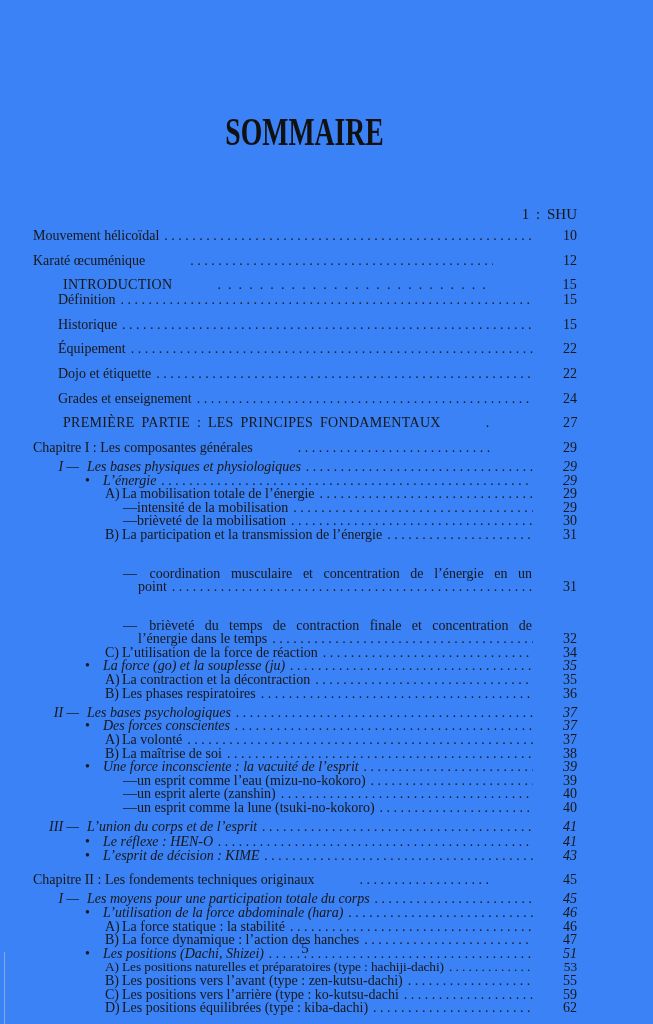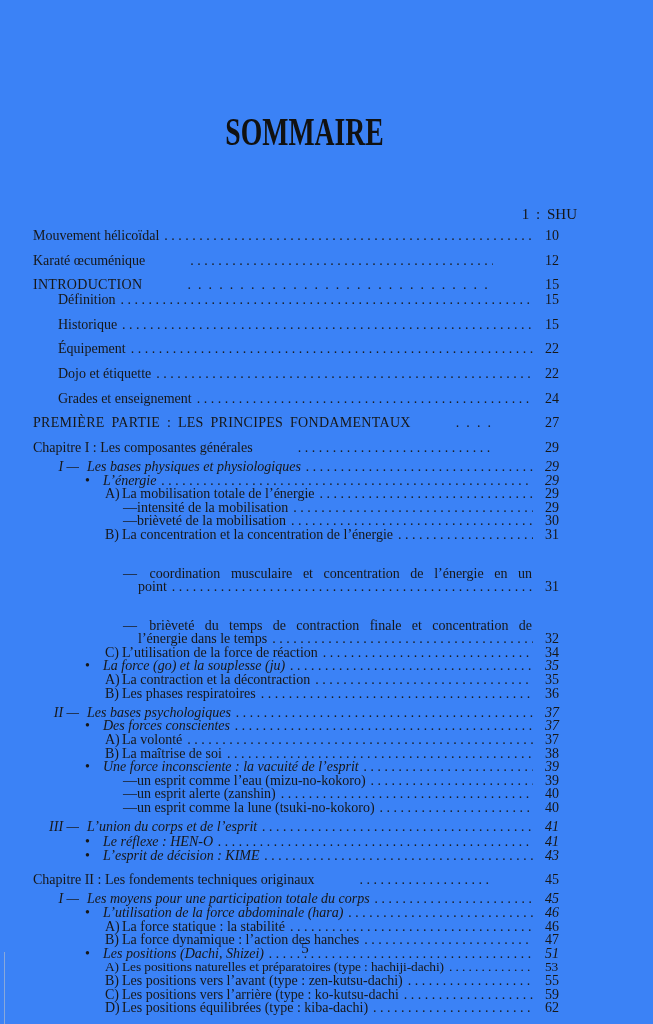--- a/index.html
+++ b/index.html
@@ -60,31 +60,31 @@
   .t-cont{padding-left:105px;}
 
   
   .t-dashwrap{
     display:block;padding-left:90px;padding-right:45px;
     text-align:justify;text-align-last:justify;
     line-height:13.6px;white-space:normal;margin-top:25px;
   }
   .t-dashwrap .pre{margin-right:2px;}
 
-  .caps{letter-spacing:0.3px;word-spacing:3px;}
+  .caps{letter-spacing:0.3px;word-spacing:3px;margin-left:30px;}
   .tight{font-size:13.4px;letter-spacing:-0.1px;}
 
   .leader{
     flex:1 1 20px;min-width:8px;overflow:hidden;white-space:nowrap;
     margin-left:5px;margin-right:12px;color:#1d1d1d;
   }
   .leader::after{
     content:". . . . . . . . . . . . . . . . . . . . . . . . . . . . . . . . . . . . . . . . . . . . . . . . . . . . . . . . . . . . . . . . . . . . . . . . . . . . . . . . . . . . . . . . . . . . . . . . . . . . . . . .";
   }
-  .pg{flex:0 0 32px;text-align:left;white-space:nowrap;}
+  .pg{flex:0 0 32px;text-align:right;white-space:nowrap;}
 
   .folio{
     position:absolute;top:941px;left:33px;width:544px;
     text-align:center;font-size:15px;line-height:15px;color:#161616;
   }
 </style>
 </head>
 <body>
 
 <div class="page">
@@ -166,21 +166,21 @@
         <span class="pg">29</span>
       </div>
       <div class="row t-dash">
         <span class="pre">—</span>
         <span class="txt">brièveté de la mobilisation</span>
         <span class="leader"></span>
         <span class="pg">30</span>
       </div>
       <div class="row t-letter">
         <span class="pre">B)</span>
-        <span class="txt">La concentration et la concentration de l’énergie</span>
+        <span class="txt">La participation et la transmission de l’énergie</span>
         <span class="leader"></span>
         <span class="pg">31</span>
       </div>
       <div class="row t-dashwrap"><span class="pre">—</span> <span class="wraptxt">coordination musculaire et concentration de l’énergie en un</span></div>
       <div class="row t-cont">
         <span class="txt">point</span>
         <span class="leader"></span>
         <span class="pg">31</span>
       </div>
       <div class="row t-dashwrap"><span class="pre">—</span> <span class="wraptxt">brièveté du temps de contraction finale et concentration de</span></div>

